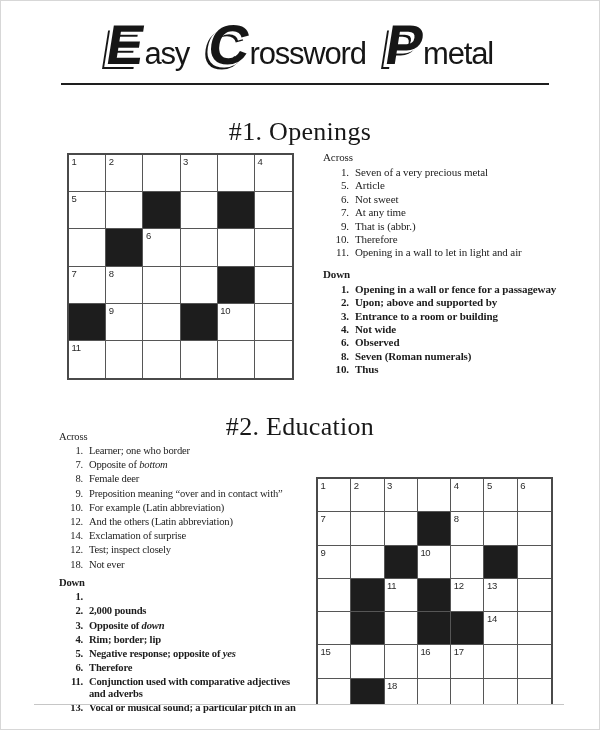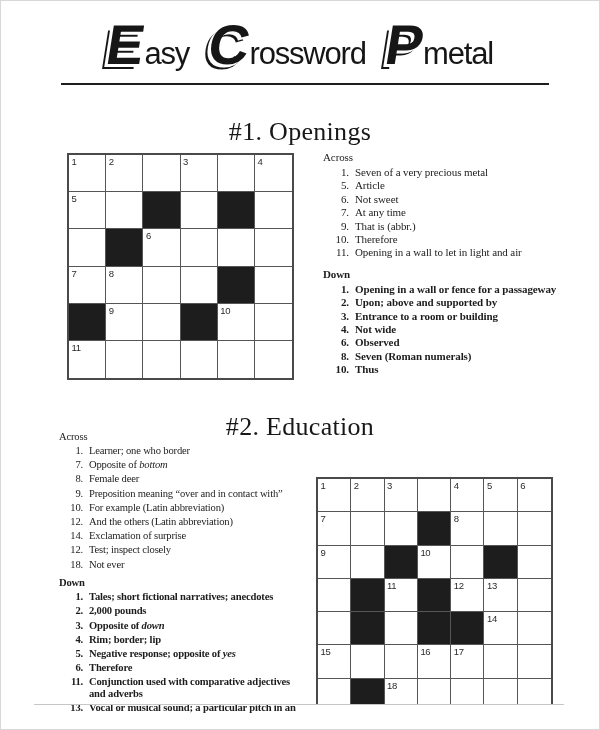--- a/index.html
+++ b/index.html
@@ -236,21 +236,20 @@
             <span class="cnum">18.</span>
             <span class="ctext">Not ever</span>
           </div>
         </div>
     </div>
     <div class="clue-group down-group">
       <div class="group-label">Down</div>
       <div>
           <div class="clue">
             <span class="cnum">1.</span>
-            <span class="ctext">Tales; short fictional narratives; anecdotes</span>
           </div>
           <div class="clue">
             <span class="cnum">2.</span>
             <span class="ctext">2,000 pounds</span>
           </div>
           <div class="clue">
             <span class="cnum">3.</span>
             <span class="ctext">Opposite of <i>down</i></span>
           </div>
           <div class="clue">

